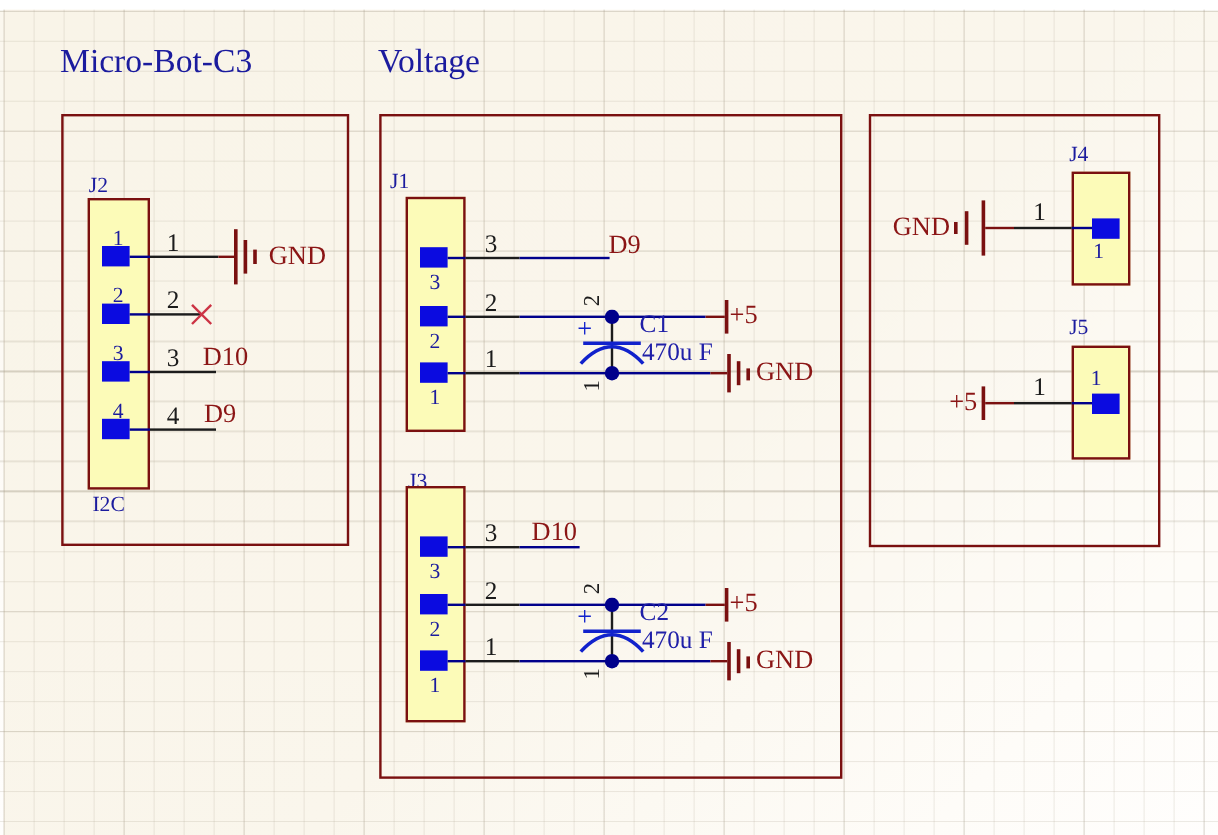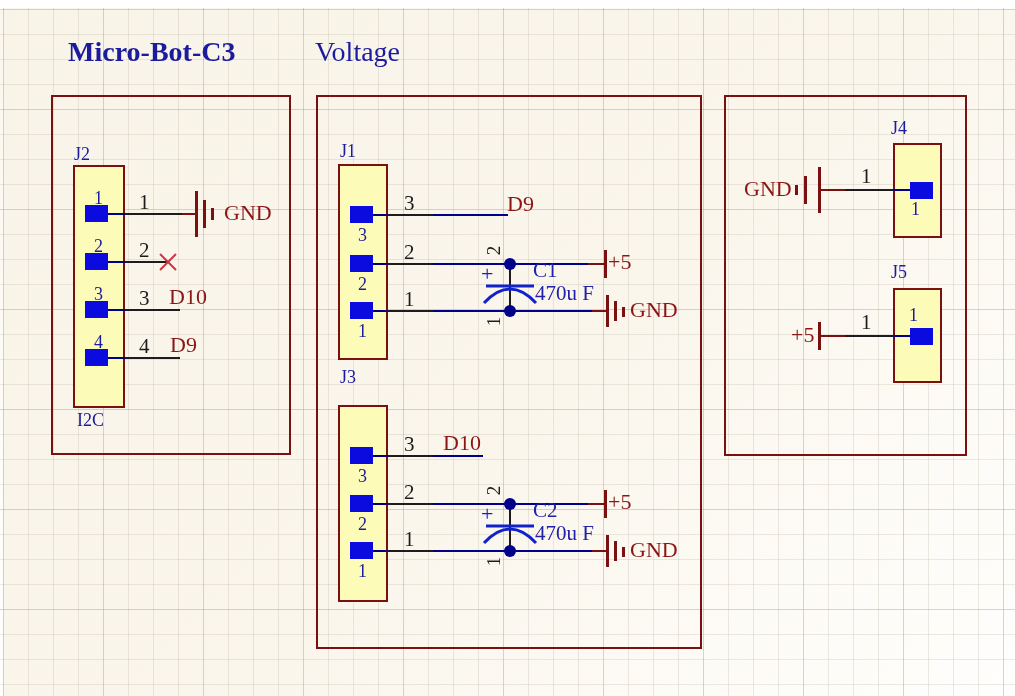--- a/index.html
+++ b/index.html
@@ -35,21 +35,21 @@
   .mstub{position:absolute;height:2px;background:#7A1010;}
   .gbar{position:absolute;width:3px;background:#7A1010;}
   .abs{position:absolute;}
 </style>
 </head>
 <body>
 
 <div id="canvas">
   <div class="topstrip"></div>
 
-  <div class="st t-title" style="left:68px;top:38px;font-weight:bold;">Micro-Bot-C3</div>
+  <div class="st t-title" style="left:50px;top:38px;">Micro-Bot-C3</div>
   <div class="st t-title" style="left:315px;top:38px;">Voltage</div>
 
   <div class="box" style="left:51px;top:95px;width:240px;height:360px;"></div>
   <div class="box" style="left:316px;top:95px;width:386px;height:554px;"></div>
   <div class="box" style="left:724px;top:95px;width:243px;height:361px;"></div>
 
   <div class="st t-blue" style="left:74px;top:145px;">J2</div>
   <div class="body" style="left:73px;top:165px;width:52px;height:243px;"></div>
   <div class="st t-blue" style="left:77px;top:411px;">I2C</div>
 
@@ -81,21 +81,21 @@
   <div class="st t-black" style="left:139px;top:288px;">3</div>
   <div class="st t-net" style="left:169px;top:286px;">D10</div>
 
   <div class="pad" style="left:85px;top:349px;"></div>
   <div class="st t-blue" style="left:94px;top:333px;">4</div>
   <div class="wire" style="left:108px;top:357px;width:17px;"></div>
   <div class="pinline" style="left:125px;top:357px;width:55px;"></div>
   <div class="st t-black" style="left:139px;top:336px;">4</div>
   <div class="st t-net" style="left:170px;top:334px;">D9</div>
 
-  <div class="st t-blue" style="left:340px;top:142px;">J1</div>
+  <div class="st t-blue" style="left:325px;top:142px;">J1</div>
   <div class="body" style="left:338px;top:164px;width:50px;height:196px;"></div>
 
   <div class="pad" style="left:350px;top:206px;"></div>
   <div class="st t-blue" style="left:358px;top:226px;">3</div>
   <div class="wire" style="left:373px;top:214px;width:15px;"></div>
   <div class="pinline" style="left:388px;top:214px;width:45px;"></div>
   <div class="st t-black" style="left:404px;top:193px;">3</div>
   <div class="wire" style="left:433px;top:214px;width:75px;"></div>
   <div class="st t-net" style="left:507px;top:193px;">D9</div>
 
@@ -127,21 +127,21 @@
     <path d="M 6 45 Q 32 17 58 45" fill="none" stroke="#1122CC" stroke-width="3"></path>
     <circle cx="32" cy="6" r="6" fill="#00008B"></circle>
     <circle cx="32" cy="53" r="6" fill="#00008B"></circle>
   </svg>
   <div class="st t-plus" style="left:481px;top:263px;">+</div>
   <div class="st t-rot" style="left:489px;top:241px;">2</div>
   <div class="st t-rot" style="left:489px;top:312px;">1</div>
   <div class="st t-cap" style="left:533px;top:260px;">C1</div>
   <div class="st t-cap" style="left:535px;top:283px;">470u F</div>
 
-  <div class="st t-blue" style="left:340px;top:368px;">J3</div>
+  <div class="st t-blue" style="left:340px;top:392px;">J3</div>
   <div class="body" style="left:338px;top:405px;width:50px;height:197px;"></div>
 
   <div class="pad" style="left:350px;top:447px;"></div>
   <div class="st t-blue" style="left:358px;top:467px;">3</div>
   <div class="wire" style="left:373px;top:455px;width:15px;"></div>
   <div class="pinline" style="left:388px;top:455px;width:45px;"></div>
   <div class="st t-black" style="left:404px;top:434px;">3</div>
   <div class="wire" style="left:433px;top:455px;width:50px;"></div>
   <div class="st t-net" style="left:443px;top:432px;">D10</div>
 

